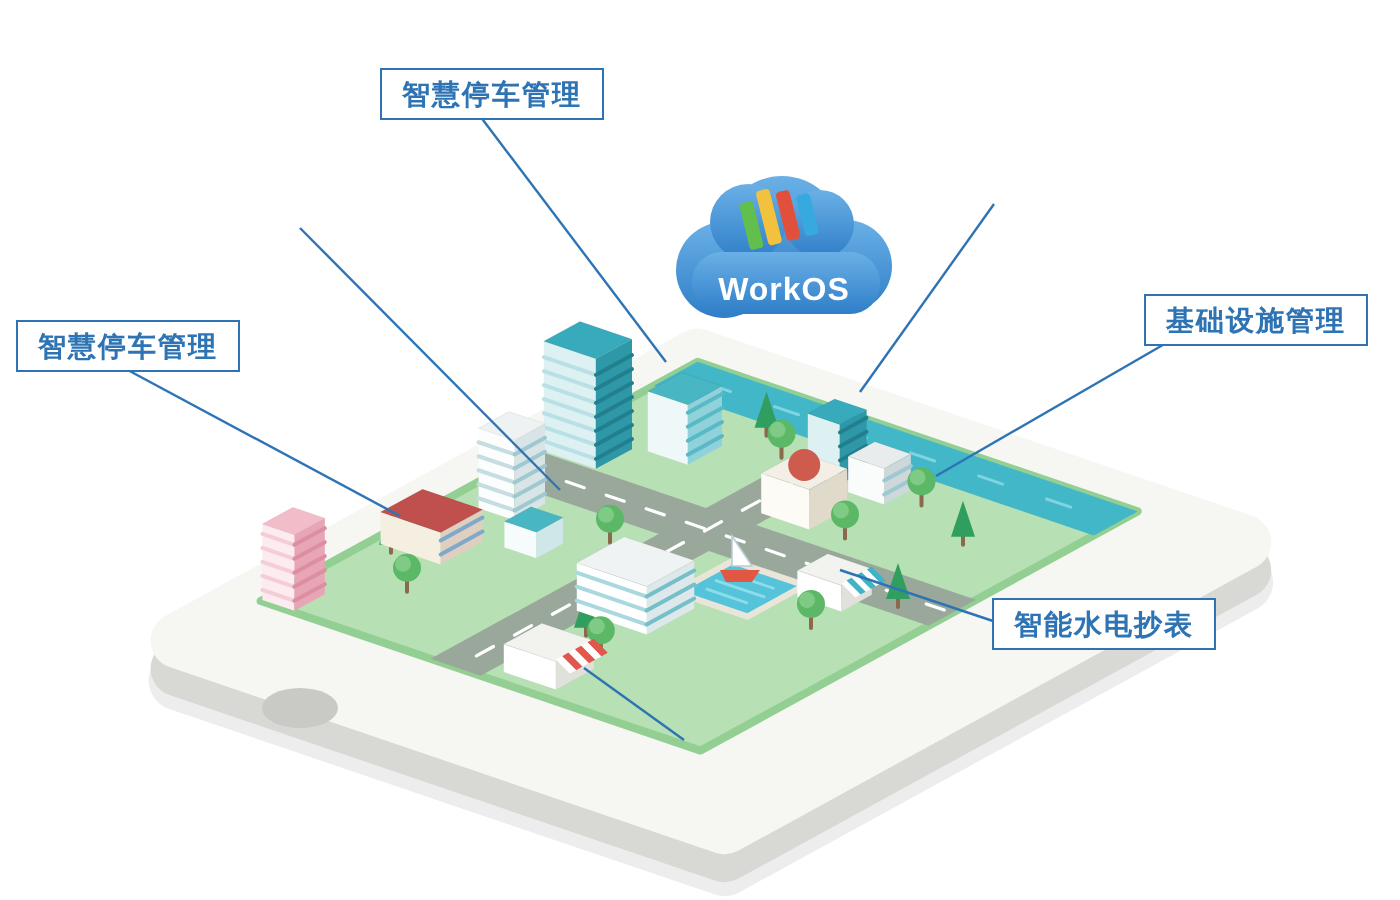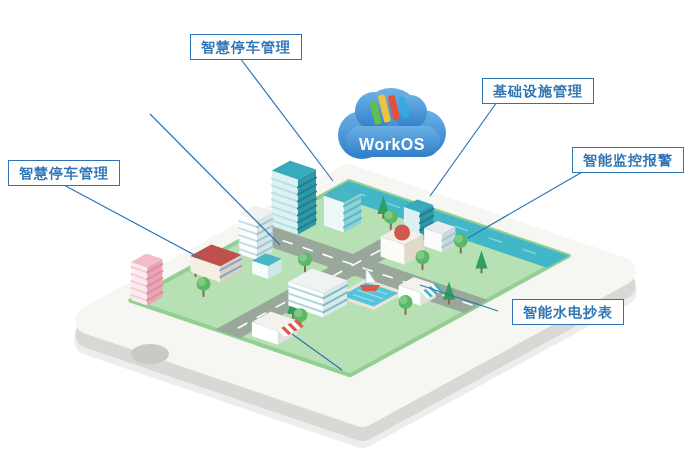--- a/index.html
+++ b/index.html
@@ -293,16 +293,15 @@
       <rect x="372" y="97" width="7" height="24" rx="2" fill="#63bf4d"></rect>
       <rect x="381.5" y="93" width="7" height="28" rx="2" fill="#f2c23e"></rect>
       <rect x="391" y="96" width="7" height="25" rx="2" fill="#e2503c"></rect>
       <rect x="400.5" y="100" width="7" height="21" rx="2" fill="#37a9e1"></rect>
     </g>
     <text x="392" y="150" text-anchor="middle" font-size="16" font-weight="bold" fill="#ffffff">WorkOS</text>
   </svg>
 
   <div class="label" style="left:190px;top:34px">智慧停车管理</div>
   <div class="label" style="left:8px;top:160px">智慧停车管理</div>
-  <div class="label" style="left:482px;top:78px">基础设施管理</div>
-  <div class="label" style="left:572px;top:147px">智能监控报警</div>
-  <div class="label" style="left:512px;top:299px">智能水电抄表</div>
+  <div class="label" style="left:572px;top:147px">基础设施管理</div>
+  <div class="label" style="left:496px;top:299px">智能水电抄表</div>
 </div>
 
 </body></html>

